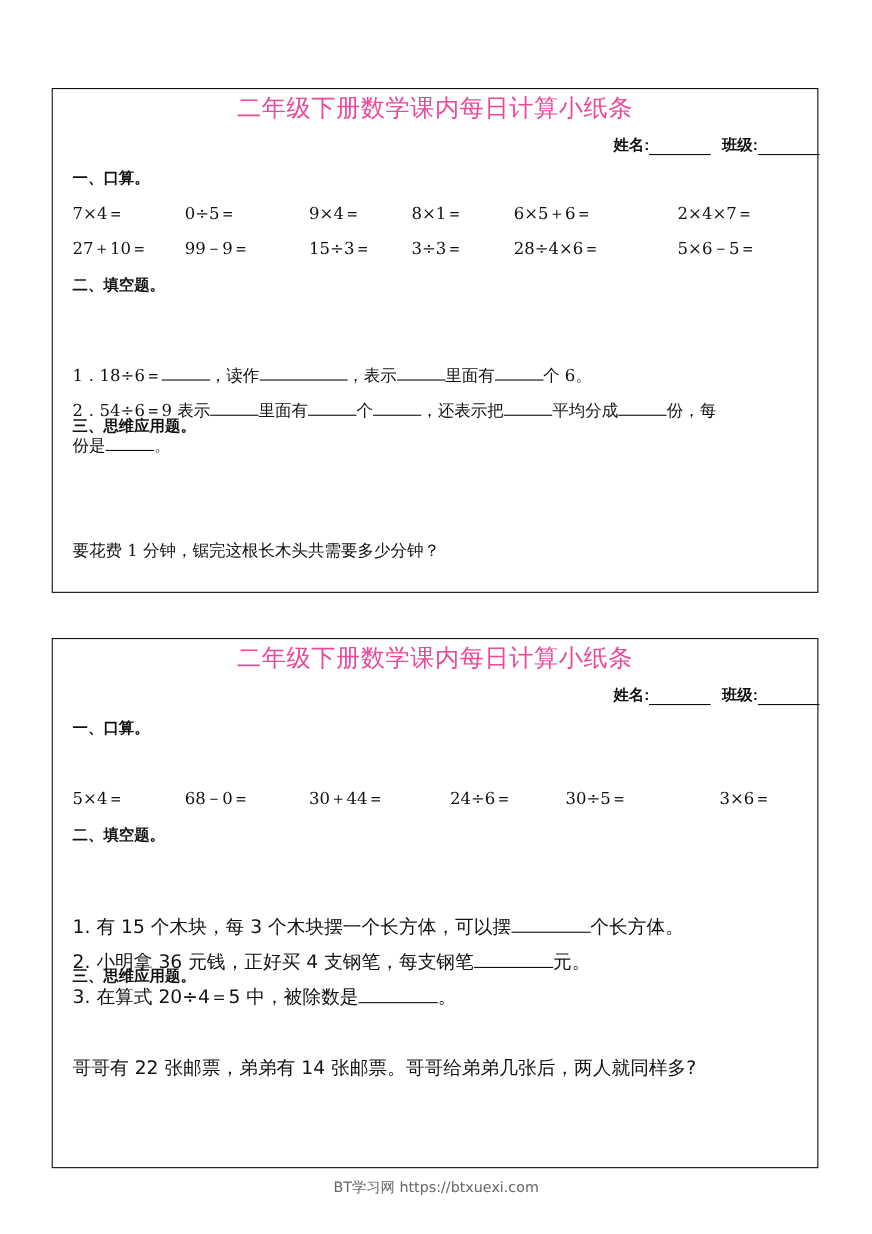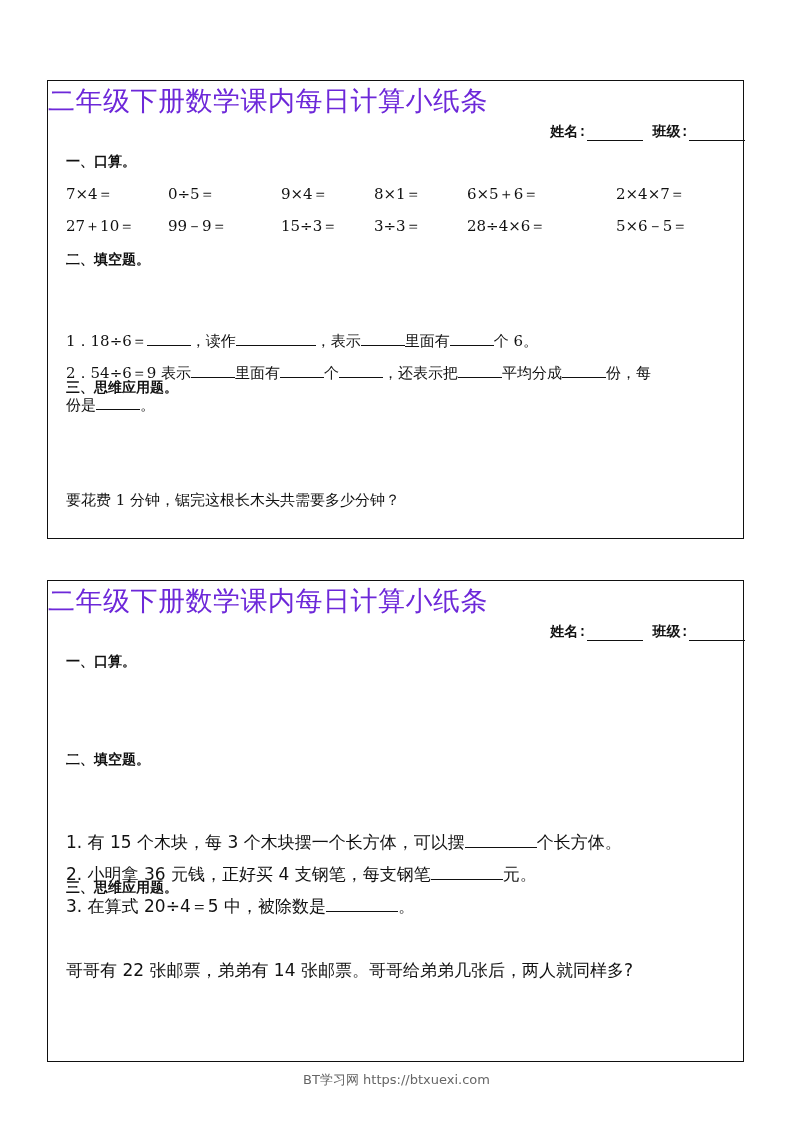--- a/index.html
+++ b/index.html
@@ -1,23 +1,23 @@
 <!DOCTYPE html>
 <html><head>
 <meta charset="utf-8">
 <style>
   html, body { margin: 0; padding: 0; background: #ffffff; }
   body { width: 793px; height: 1122px; position: relative; overflow: hidden;
          font-family: "DejaVu Serif", "Liberation Serif", serif; color: #111; }
   .card { position: absolute; left: 47px; width: 697px; border: 1.5px solid #111; box-sizing: border-box; }
   .card1 { top: 80px; height: 459px; }
   .card2 { top: 580px; height: 482px; }
-  .title { position: absolute; left: 0; right: 0; top: 2px; text-align: left;
-           font-family: "DejaVu Sans", "Liberation Sans", sans-serif; font-size: 27px; letter-spacing: 0.5px; font-weight: normal; color:#6d28d9; }
-  .namerow { position: absolute; right: -2px; top: 42px; font-family: Liberation Mono, monospace;
+  .title { position: absolute; left: 0; right: 0; top: 2px; text-align: center;
+           font-family: "DejaVu Sans", "Liberation Sans", sans-serif; font-size: 22px; letter-spacing: 0.5px; font-weight: normal; color:#ec4899; }
+  .namerow { position: absolute; right: -2px; top: 42px; font-family: Liberation Sans, sans-serif;
              font-size: 14px; font-weight: bold; display: flex; align-items: flex-end; }
   .namerow .blank { display: inline-block; border-bottom: 1.5px solid #111; height: 14px; }
   .b1 { width: 56px; margin-right: 10px; }
   .b2 { width: 56px; }
   .sec { position: absolute; left: 18px; font-family: "DejaVu Sans", "Liberation Sans", sans-serif; font-weight: bold; font-size: 14px; }
   .row { position: absolute; left: 18px; right: 0; font-size: 15px; height: 20px; }
   .row span.cell { position: absolute; white-space: nowrap; }
   .line { position: absolute; left: 18px; right: 4px; font-size: 15px; white-space: nowrap; margin-top: 48px; }
   .u { display: inline-block; border-bottom: 1.3px solid #111; height: 14px; vertical-align: baseline; }
   .sans { font-family: "DejaVu Sans", "Liberation Sans", sans-serif; font-size: 17px; }
@@ -72,20 +72,28 @@
 <div class="card card2">
   <div class="title">二年级下册数学课内每日计算小纸条</div>
   <div class="namerow">
     <span>姓名:</span>
     <span class="blank b1"></span>
     <span>班级:</span>
     <span class="blank b2"></span>
   </div>
 
   <div class="sec" style="top:72px">一、口算。</div>
+  <div class="row" style="top:136px">
+    <span class="cell" style="left:0px">5×4＝</span>
+    <span class="cell" style="left:102px">68－0＝</span>
+    <span class="cell" style="left:215px">30＋44＝</span>
+    <span class="cell" style="left:343px">24÷6＝</span>
+    <span class="cell" style="left:448px">30÷5＝</span>
+    <span class="cell" style="left:588px">3×6＝</span>
+  </div>
 
   <div class="sec" style="top:170px">二、填空题。</div>
   <div class="line sans" style="top:202px">
     <span>1.  有 15 个木块，每 3 个木块摆一个长方体，可以摆</span><span class="u" style="width:72px"></span><span>个长方体。</span>
   </div>
   <div class="line sans" style="top:234px">
     <span>2.  小明拿 36 元钱，正好买 4 支钢笔，每支钢笔</span><span class="u" style="width:72px"></span><span>元。</span>
   </div>
   <div class="line sans" style="top:266px">
     <span>3.  在算式 20÷4＝5 中，被除数是</span><span class="u" style="width:72px"></span><span>。</span>

